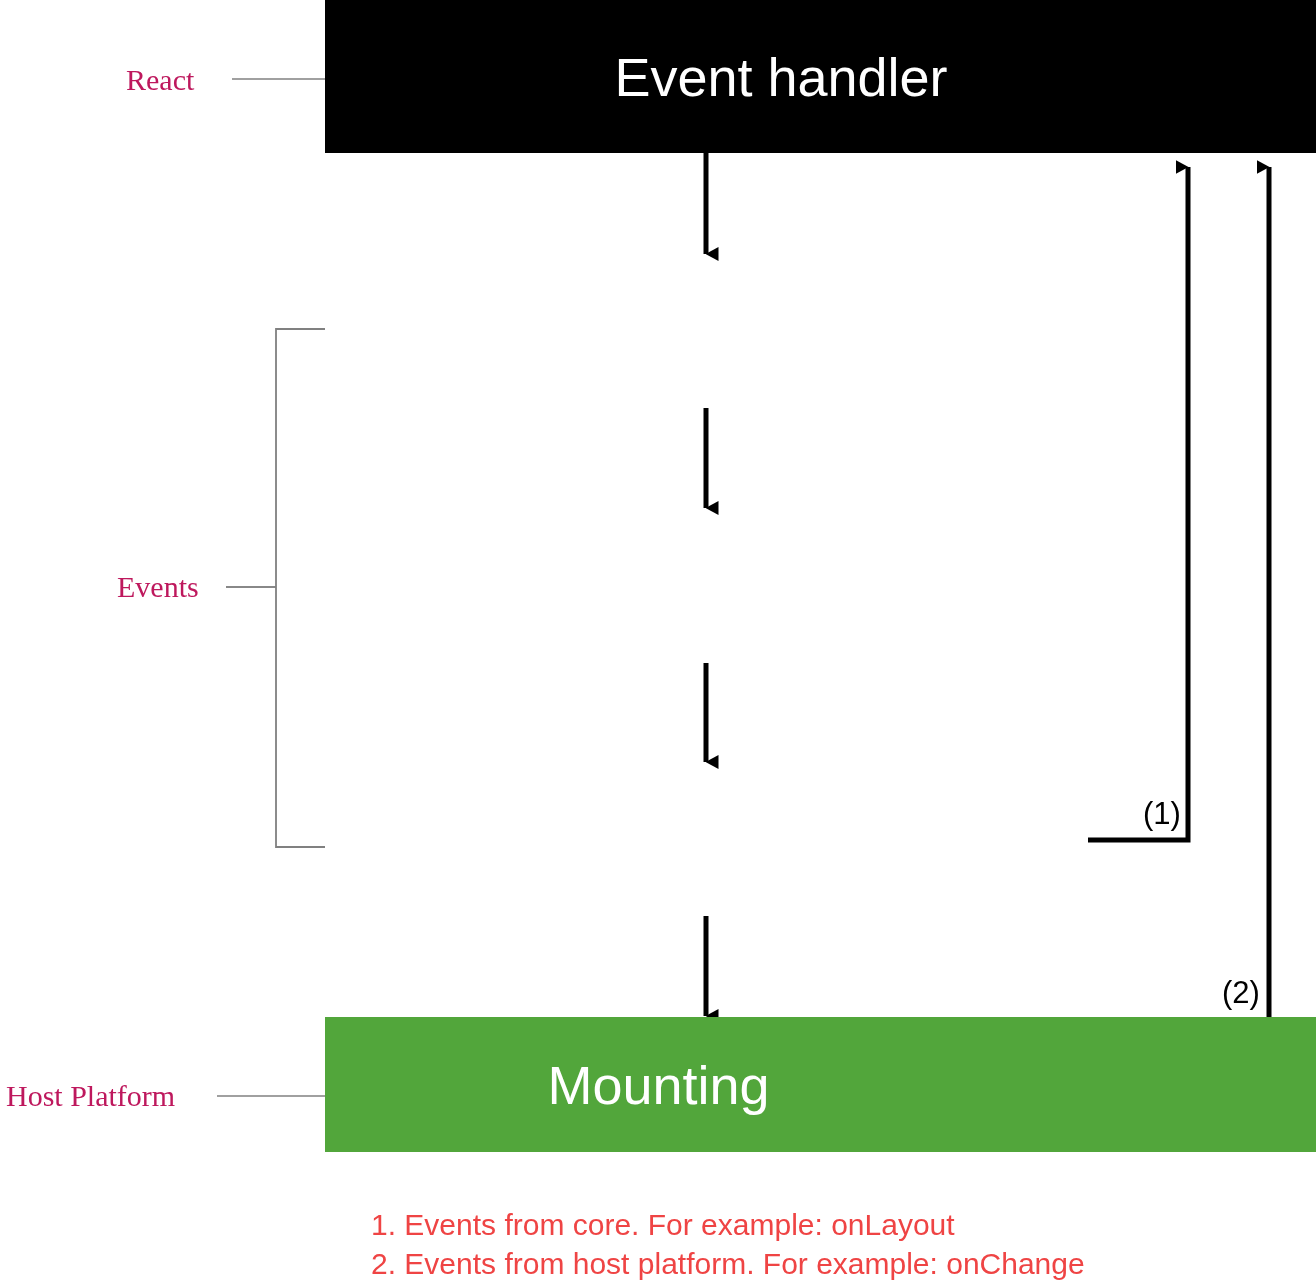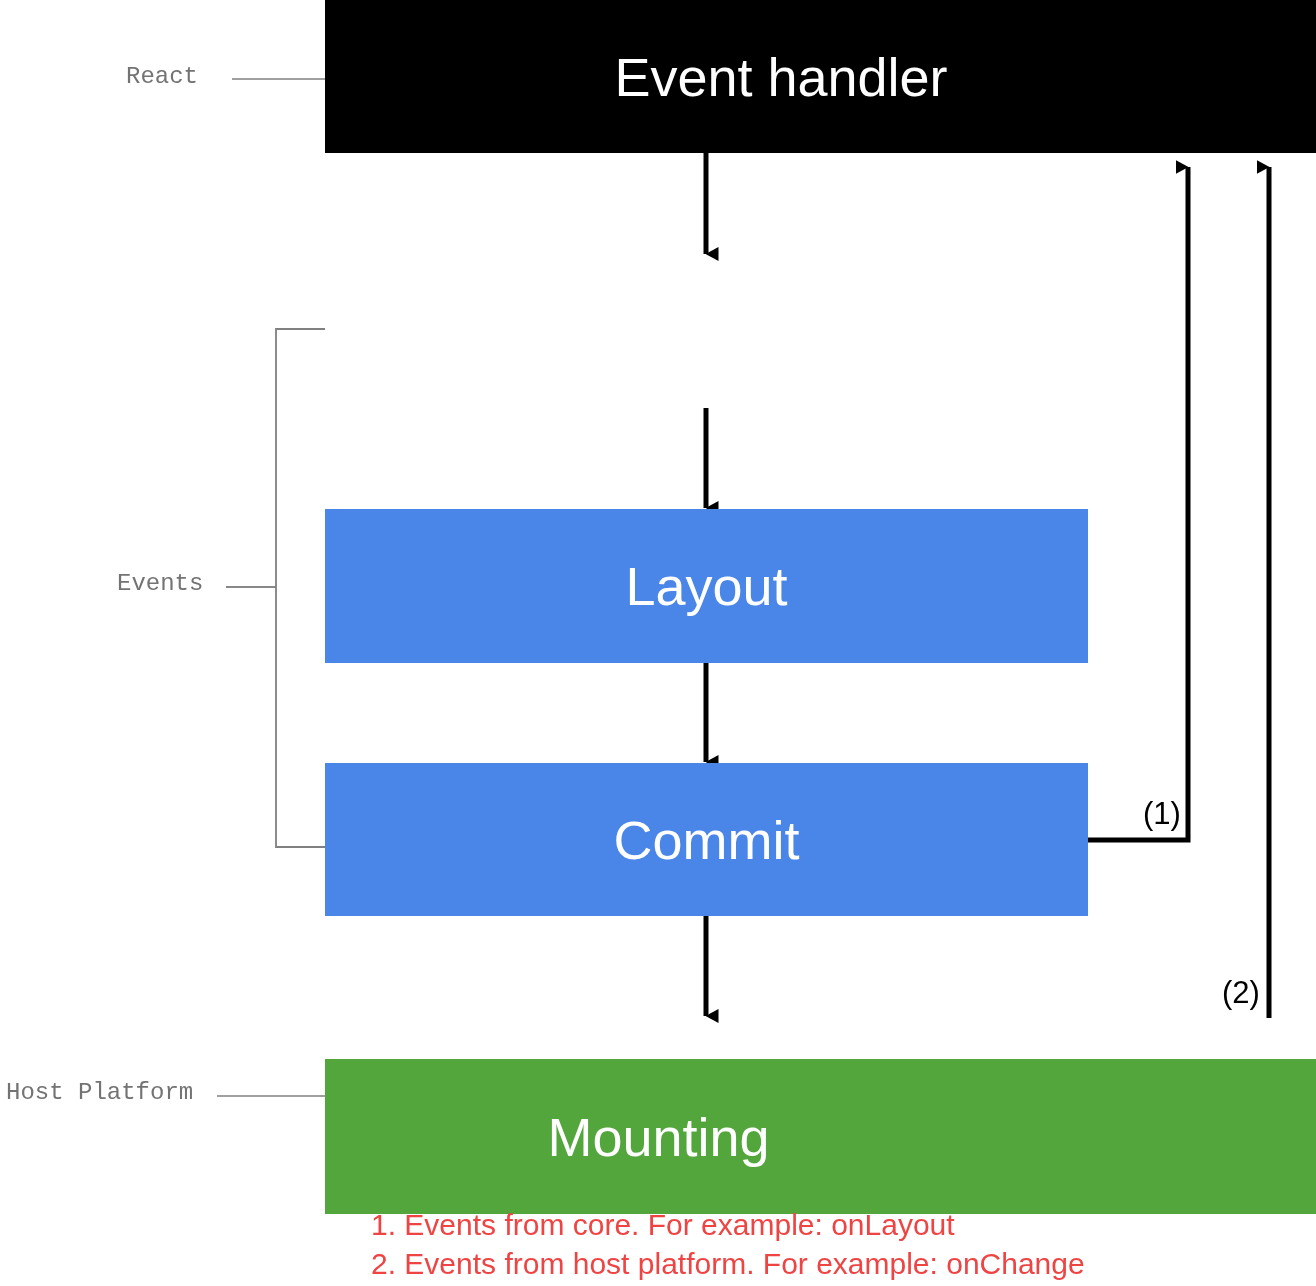--- a/index.html
+++ b/index.html
@@ -70,33 +70,32 @@
     top: 763px;
     width: 763px;
     height: 153px;
     background: #4a85e8;
     font-size: 54px;
   }
   .node-mounting {
     left: 325px;
     top: 1017px;
     width: 991px;
-    height: 155px;
+    height: 135px;
     background: #52a63b;
     font-size: 54px;
-    margin-top: 42px;
   }
   .node-mounting .node-label {
     transform: translateX(-162px);
   }
   .side-label {
     position: absolute;
-    color: #737373;
-    font-family: Liberation Mono, monospace;
-    font-size: 24px;
+    color: #be185d;
+    font-family: Liberation Serif, serif;
+    font-size: 30px;
     line-height: 1;
     white-space: nowrap;
   }
   .label-react {
     left: 126px;
     top: 65px;
   }
   .label-fabric {
     left: 117px;
     top: 572px;
@@ -165,27 +164,21 @@
     <path d="M1088,840 L1188,840 L1188,167" fill="none" stroke="#000000" stroke-width="5" marker-end="url(#arrowUp)"></path>
 
     <path d="M1269,1018 L1269,167" fill="none" stroke="#000000" stroke-width="5" marker-end="url(#arrowUp)"></path>
   </svg>
 
   <div class="node node-event-handler">
     <span class="node-label">Event handler</span>
   </div>
 
 
-  <div class="node node-layout">
-    <span class="node-label">Layout</span>
-  </div>
 
-  <div class="node node-commit">
-    <span class="node-label">Commit</span>
-  </div>
 
   <div class="node node-mounting">
     <span class="node-label">Mounting</span>
   </div>
 
   <div class="side-label label-react">React</div>
   <div class="side-label label-fabric">Events</div>
   <div class="side-label label-host-platform">Host Platform</div>
 
   <div class="ref-label label-ref-1">(1)</div>

